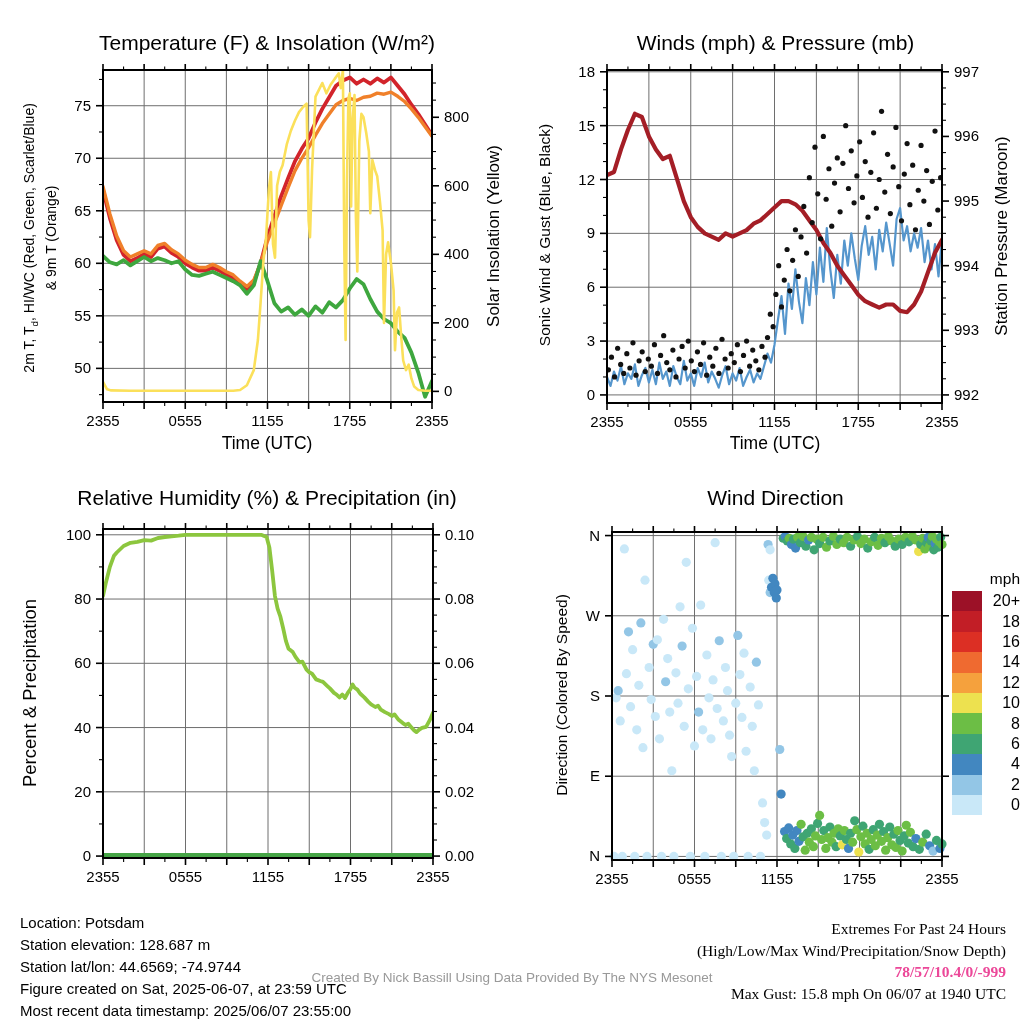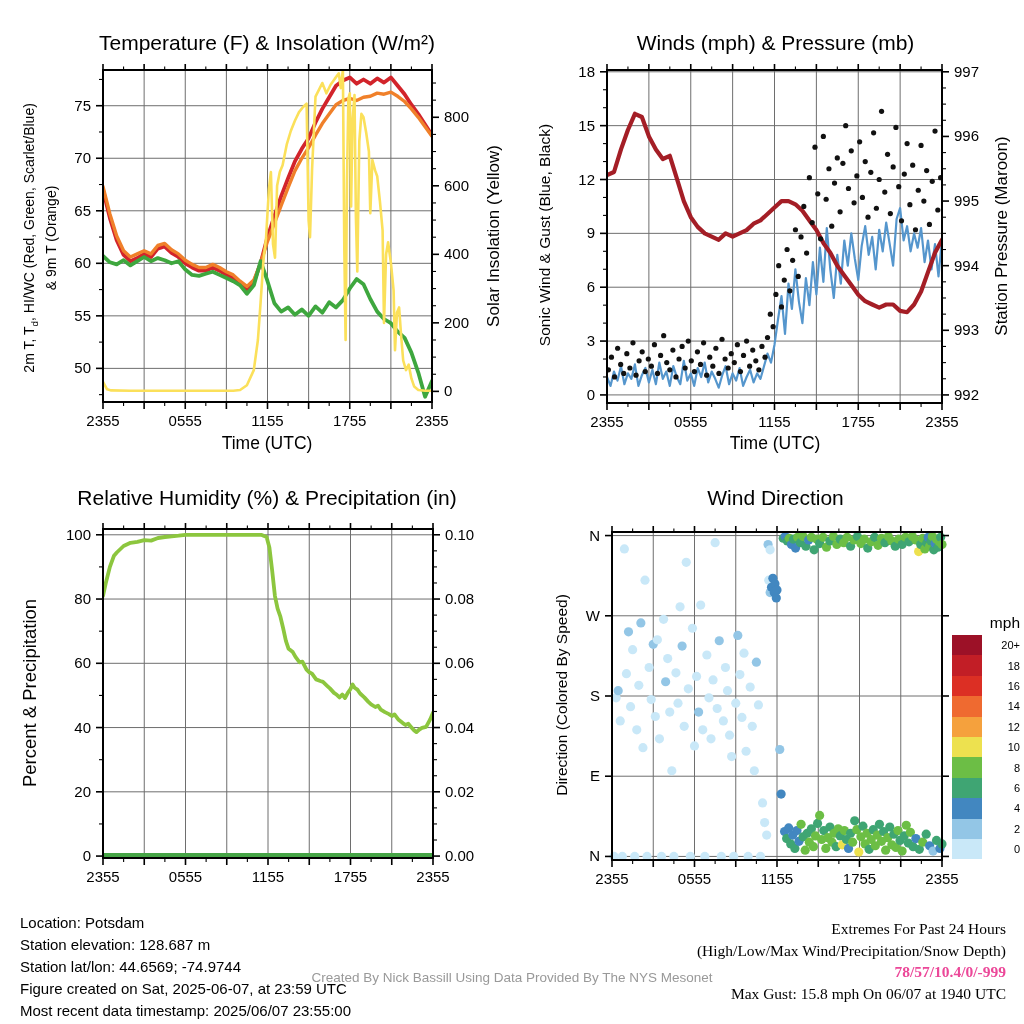--- a/index.html
+++ b/index.html
@@ -7,24 +7,24 @@
   .abs{position:absolute;}
   .chart-title{font-size:21px;text-align:center;white-space:nowrap;}
   .ylab{position:absolute;width:340px;text-align:center;transform:rotate(-90deg);transform-origin:center;white-space:nowrap;}
   .xlab{position:absolute;text-align:center;font-size:17.5px;white-space:nowrap;}
   sub{font-size:70%;}
   #footer-left div{font-size:15px;line-height:22px;white-space:nowrap;}
   #footer-right div{font-size:15.5px;line-height:21.5px;text-align:right;white-space:nowrap;font-family:Liberation Serif, serif;}
   #footer-right .extremes-values{font-weight:bold;}
   #credit{width:1024px;text-align:center;font-size:13.5px;color:#999;}
   #legend{position:absolute;left:952px;top:570px;}
-  #legend .lg-title{font-size:15.5px;text-align:right;width:68px;margin-bottom:3px;margin-top:44px;}
+  #legend .lg-title{font-size:15.5px;text-align:right;width:68px;margin-bottom:3px;}
   #legend .lg-row{display:flex;align-items:center;height:20.4px;}
   #legend .lg-swatch{width:30px;height:20.4px;flex:none;}
-  #legend .lg-label{width:32px;margin-left:6px;font-size:11px;text-align:right;}
+  #legend .lg-label{width:32px;margin-left:6px;font-size:16px;text-align:right;}
   svg text{font-family:"Liberation Sans",sans-serif;}
 </style>
 </head>
 <body>
 
 <svg id="canvas" class="abs" width="1024" height="1024" viewBox="0 0 1024 1024" style="left:0;top:0;">
     <g>
       <line x1="103" y1="70" x2="103" y2="402" stroke="#6e6e6e" stroke-width="1"></line>
       <line x1="144.125" y1="70" x2="144.125" y2="402" stroke="#6e6e6e" stroke-width="1"></line>
       <line x1="185.25" y1="70" x2="185.25" y2="402" stroke="#6e6e6e" stroke-width="1"></line>

